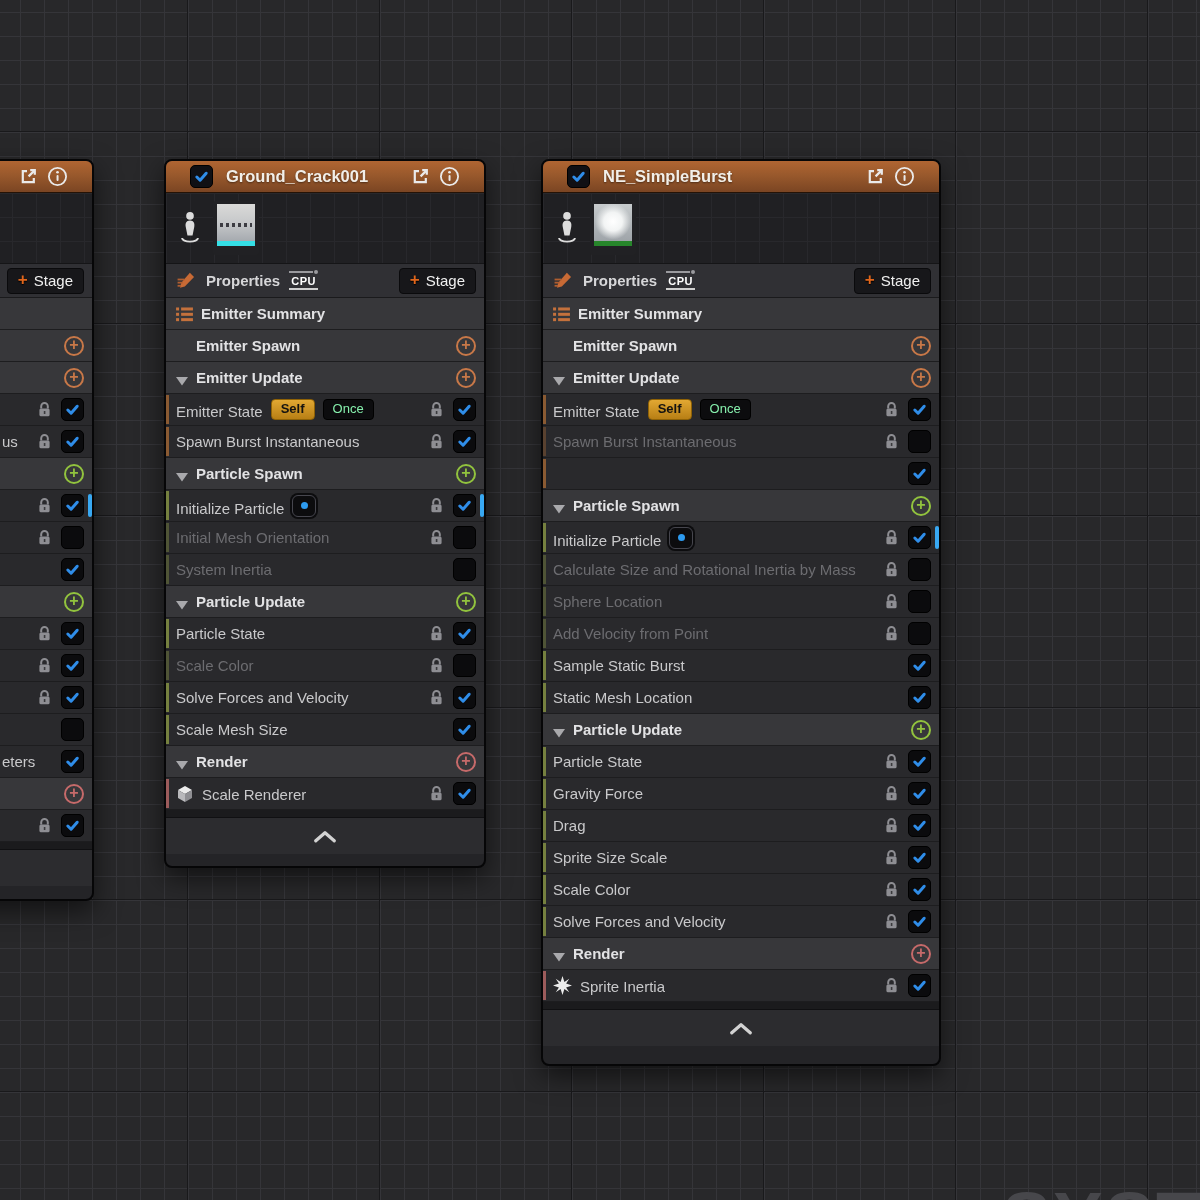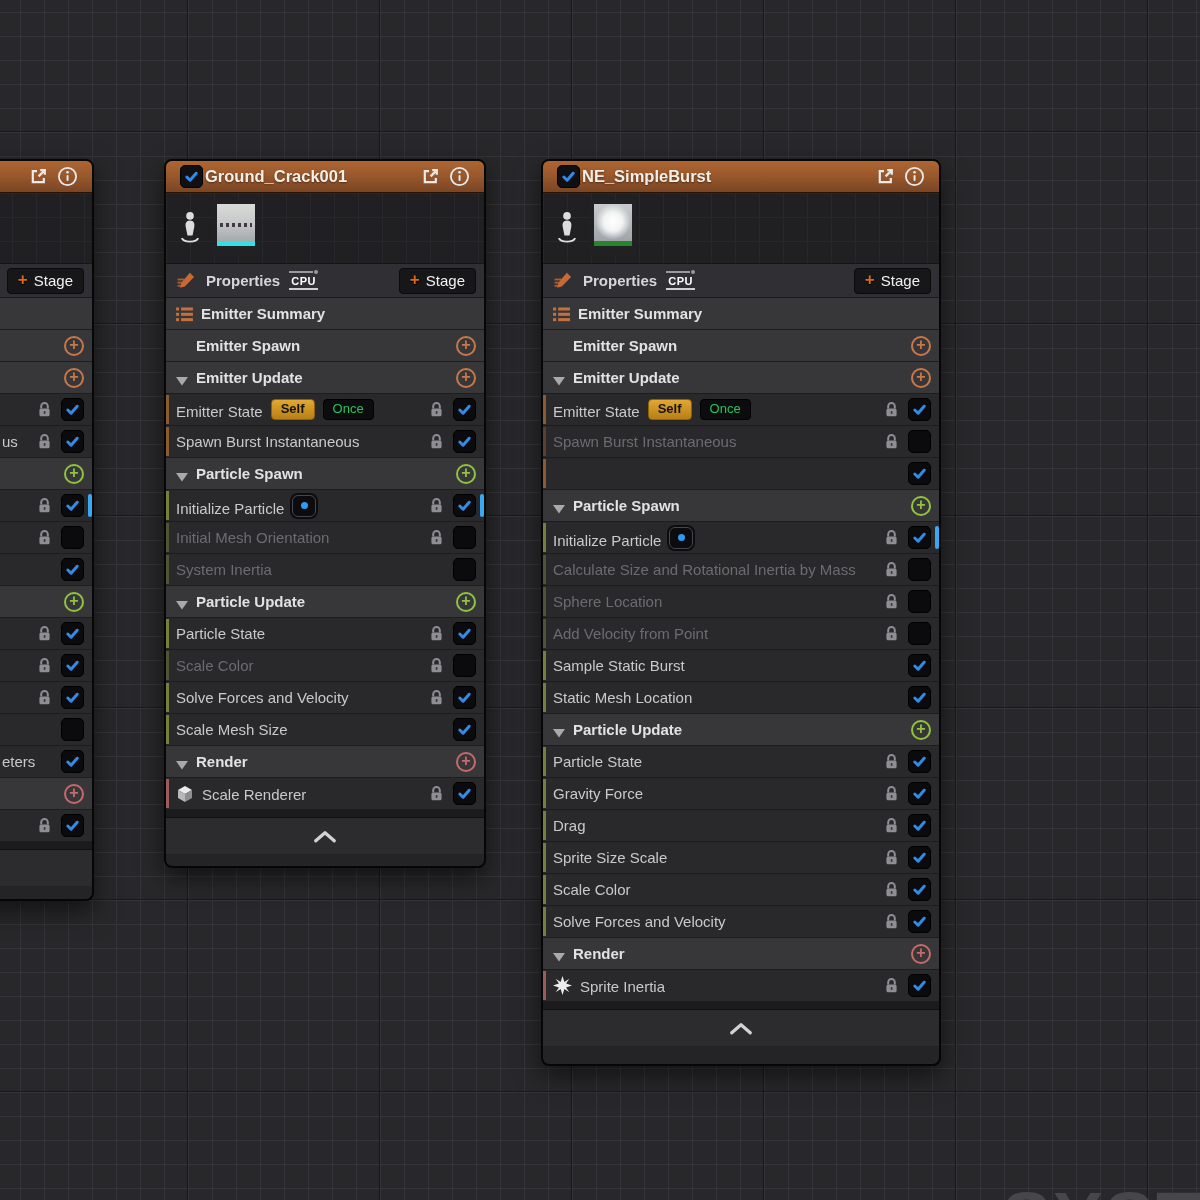--- a/index.html
+++ b/index.html
@@ -23,21 +23,21 @@
   .panel{
     position:absolute;background:#242427;border:2px solid #060607;border-radius:8px;
     box-shadow:0 10px 26px rgba(0,0,0,.55);overflow:hidden;
     display:flex;flex-direction:column;
   }
   .panel-left  {left:-62px;top:159px;width:152px;height:738px;}
   .panel-ground{left:164px;top:159px;width:318px;height:705px;}
   .panel-burst {left:541px;top:159px;width:396px;height:903px;}
 
   .panel-header{
-    height:31px;flex:0 0 31px;display:flex;align-items:center;gap:2px;padding:0 14px;
+    height:31px;flex:0 0 31px;display:flex;align-items:center;gap:13px;padding:0 24px;
     background:linear-gradient(180deg,#b06532 0%,#99592c 45%,#7b4523 100%);
     border-bottom:1px solid #241307;
   }
   .hdr-check{width:21px;height:21px;border-radius:5px;background:#101014;border:1.5px solid #000;
     display:flex;align-items:center;justify-content:center;flex:0 0 auto;}
   .hdr-title{flex:1;font-size:16.5px;font-weight:700;color:#f2efe9;text-shadow:0 1px 2px rgba(0,0,0,.45);
     white-space:nowrap;overflow:hidden;}
   .hdr-icons{display:flex;align-items:center;gap:9px;}
   .icn{display:inline-flex;align-items:center;justify-content:center;}
 
@@ -88,21 +88,21 @@
   .dim-accent::before{opacity:.5;}
   .selected::after{content:'';position:absolute;right:0;top:4px;bottom:4px;width:4px;background:#38a8f2;border-radius:2px;}
 
   .pluscircle{width:20px;height:20px;border:2px solid var(--c,#c87848);border-radius:50%;color:var(--c,#c87848);
     display:flex;align-items:center;justify-content:center;font-size:16px;font-weight:700;line-height:1;
     box-sizing:border-box;padding-bottom:2px;}
   .checkbox{width:23px;height:23px;border-radius:5px;background:#0b0b0d;border:1px solid #000;
     display:flex;align-items:center;justify-content:center;box-sizing:border-box;}
   .badge{font-size:13px;border-radius:4px;padding:1px 9px 2px;line-height:16px;white-space:nowrap;}
   .badge-self{background:linear-gradient(180deg,#e2a832,#b87f15);color:#151310;font-weight:700;border:1px solid #8f6206;}
-  .badge-once{background:#0c0c0e;color:#22c55e;border:1px solid #000;}
+  .badge-once{background:#0c0c0e;color:#86efac;border:1px solid #000;}
   .dotbadge{width:22px;height:20px;border-radius:6px;background:#0c0c0e;border:1px solid #46464e;
     display:flex;align-items:center;justify-content:center;box-shadow:0 0 0 2px #0c0c0e;}
   .dotbadge i{width:7px;height:7px;border-radius:50%;background:#2d9bf0;display:block;}
 
   .gap{height:7px;flex:0 0 7px;background:#1b1b1d;border-bottom:1px solid #101012;}
   .panel-footer{height:36px;flex:0 0 36px;background:#2c2c2f;display:flex;align-items:center;justify-content:center;}
   .panel-left .panel-footer svg{visibility:hidden;}
   .panel-left .row .label{padding-left:52px;}
 </style>
 </head>

